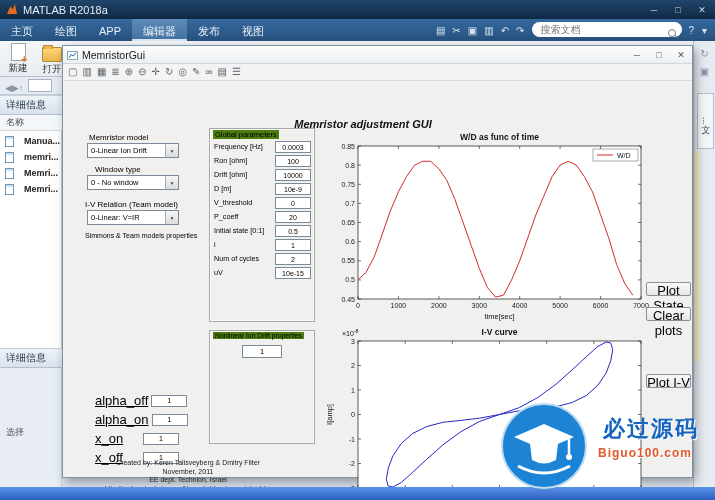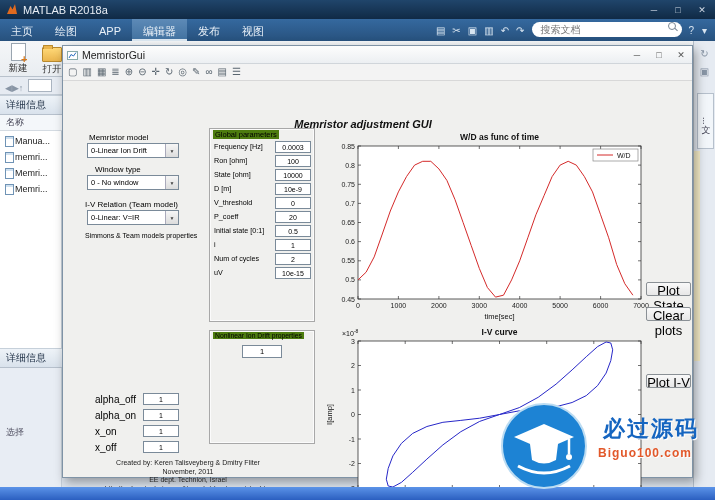--- a/index.html
+++ b/index.html
@@ -13,21 +13,21 @@
   #wctrls{margin-left:auto;display:flex;gap:10px;}
   #wctrls span{font-size:9px;color:#cfd8e4;cursor:default;width:14px;text-align:center;}
 
   #tabrow{position:absolute;left:0;top:19px;width:715px;height:22px;
     background:linear-gradient(#35699f,#27517d);display:flex;align-items:stretch;}
   #tabs{display:flex;align-items:stretch;}
   .rtab{color:#eaf1f8;font-size:11px;padding:4px 11px 2px 11px;display:flex;align-items:center;}
   .rtab.active{background:linear-gradient(#5d8ab7,#41719f);box-shadow:inset 0 -2px 0 #dce8f2;}
   #qicons{display:flex;align-items:center;gap:7px;margin-left:auto;padding-right:8px;}
   .qicon{color:#d7e4f0;font-size:10px;}
-  #searchbox{display:flex;align-items:flex-start;background:#fff;border-radius:9px;
+  #searchbox{display:flex;align-items:flex-end;background:#fff;border-radius:9px;
     height:15px;width:138px;margin:3px 6px 0 0;padding:0 6px;gap:0;}
   #searchinput{border:none;outline:none;flex:1;font-size:10px;height:13px;
     font-family:"Liberation Sans",sans-serif;color:#333;background:transparent;min-width:0;}
   .mag{width:6px;height:6px;border:1.3px solid #7a8794;border-radius:50%;position:relative;flex:0 0 auto;}
   .mag::after{content:"";position:absolute;width:4px;height:1.3px;background:#7a8794;
     transform:rotate(45deg);right:-3px;bottom:-1px;}
   #ricons{display:flex;align-items:center;gap:8px;padding-right:8px;}
   .ricon{color:#d7e4f0;font-size:10px;}
 
   #ribbonbody{position:absolute;left:0;top:41px;width:715px;height:36px;
@@ -49,21 +49,21 @@
   #pathbox{width:22px;height:11px;background:#fff;border:1px solid #aab4c0;}
 
   #desktopbg{position:absolute;left:0;top:95px;width:715px;height:392px;background:#dde4ed;}
 
   .phead{background:linear-gradient(#eef3f8,#d9e2ec);border-top:1px solid #c6d0da;
     border-bottom:1px solid #b6c0cc;font-size:10px;color:#24354a;padding:2px 0 2px 6px;}
   #cfpanel{position:absolute;left:0;top:95px;width:62px;}
   .colhead{background:#f4f7fa;border-bottom:1px solid #d4dbe2;font-size:9px;color:#445;
     padding:1px 0 1px 6px;}
   #filelist{background:#fff;height:225px;border-right:1px solid #c6d0da;padding-top:2px;}
-  .file-row{display:flex;align-items:center;gap:1px;padding:1px 0 1px 5px;height:14px;}
+  .file-row{display:flex;align-items:center;gap:10px;padding:1px 0 1px 5px;height:14px;font-weight:bold;}
   .file-ic{width:9px;height:11px;background:#fff;border:1px solid #6f93b5;box-sizing:border-box;
     box-shadow:inset 0 2px 0 #cfe0ef;flex:0 0 auto;}
   .file-name{font-size:9px;color:#222;white-space:nowrap;}
 
   #detpanel{position:absolute;left:0;top:348px;width:62px;}
   .detbody{background:#e8edf4;height:123px;border-right:1px solid #c6d0da;position:relative;}
   .dethint{position:absolute;left:6px;top:58px;font-size:9px;color:#556;}
 
   #rightstrip{position:absolute;left:693px;top:41px;width:22px;height:446px;
     background:#e6ebf2;border-left:1px solid #b6c0cc;box-sizing:border-box;}
@@ -112,21 +112,21 @@
   .gp-edit{width:36px;height:12px;box-sizing:border-box;border:1px solid #7a8a99;background:#fff;
     font-size:7px;text-align:center;font-family:"Liberation Sans",sans-serif;padding:0;}
   #nlframe{left:146px;top:249px;width:106px;height:114px;}
   #nlframe .frame-title{font-size:6.8px;}
   #nlinput{position:absolute;left:32px;top:14px;width:40px;height:13px;box-sizing:border-box;
     border:1px solid #7a8a99;background:#fff;font-size:7.5px;text-align:center;
     font-family:"Liberation Sans",sans-serif;padding:0;}
 
   #simmons{position:absolute;left:32px;top:312px;width:84px;}
   .sm-row{display:flex;align-items:center;margin-bottom:4px;gap:3px;}
-  .sm-label{flex:1;font-size:10px;color:#000;}
+  .sm-label{flex:1;font-size:13px;color:#000;text-decoration:underline;}
   .sm-edit{width:36px;height:12px;box-sizing:border-box;border:1px solid #7a8a99;background:#fff;
     font-size:7px;text-align:center;font-family:"Liberation Sans",sans-serif;padding:0;}
 
   #credits{position:absolute;left:30px;top:378px;width:190px;text-align:center;}
   #credits p{margin:0;font-size:7px;line-height:8.5px;color:#222;}
 
   .fbtn{position:absolute;width:45px;height:14px;font-size:13px;color:#000;
     background:linear-gradient(#f9f9f9,#e7e7e7);border:1px solid #8a9095;border-radius:2px;
     font-family:"Liberation Sans",sans-serif;padding:0;}
   svg.chart{position:absolute;}
@@ -324,21 +324,21 @@
         <div id="gprows">
             <div class="gp-row">
               <span class="gp-label">Frequency [Hz]</span>
               <input class="gp-edit" value="0.0003" style="">
             </div>
             <div class="gp-row">
               <span class="gp-label">Ron [ohm]</span>
               <input class="gp-edit" value="100" style="">
             </div>
             <div class="gp-row">
-              <span class="gp-label">State [ohm]</span>
+              <span class="gp-label">Drift [ohm]</span>
               <input class="gp-edit" value="10000" style="">
             </div>
             <div class="gp-row">
               <span class="gp-label">D [m]</span>
               <input class="gp-edit" value="10e-9" style="">
             </div>
             <div class="gp-row">
               <span class="gp-label">V_threshold</span>
               <input class="gp-edit" value="0" style="">
             </div>

